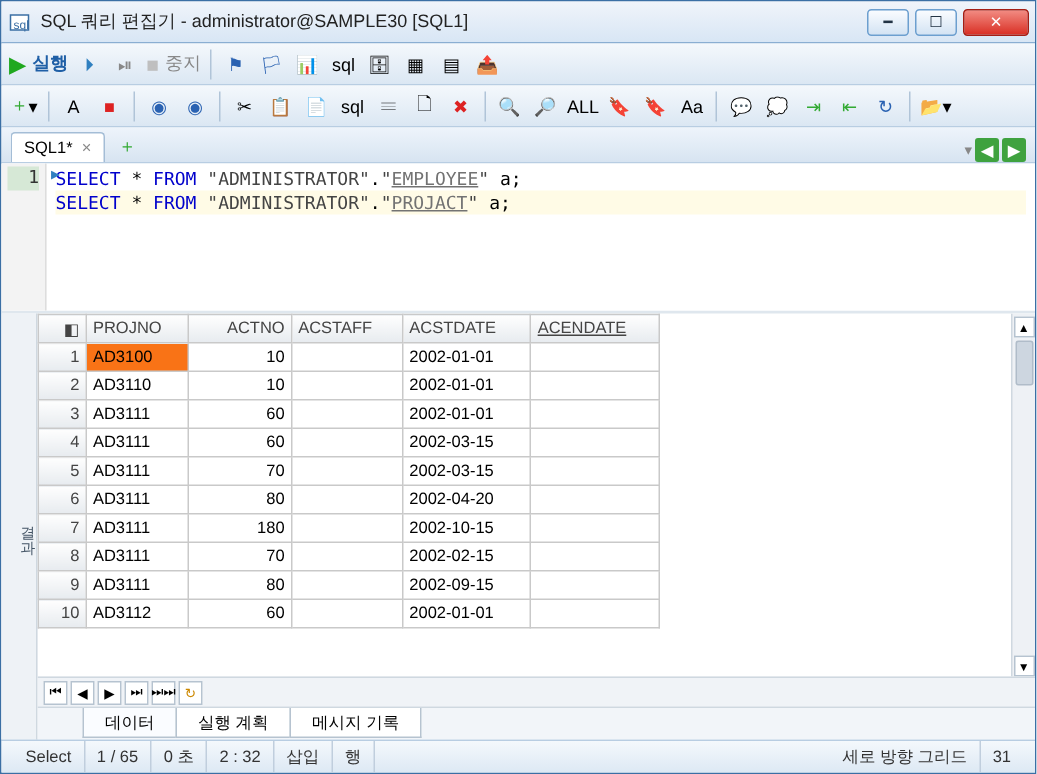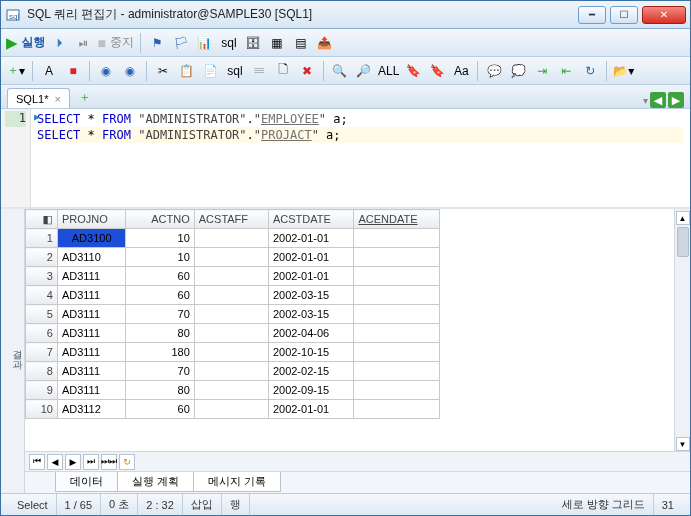--- a/index.html
+++ b/index.html
@@ -159,21 +159,21 @@
   background: linear-gradient(#fefefe,#e7ebef);
   text-align: right;
   width: 28px;
   color:#444;
 }
 table.grid .col-projno { width: 60px; }
 table.grid .col-actno { width: 60px; text-align: right;}
 table.grid .col-acstaff { width: 65px; }
 table.grid .col-acstdate { width: 75px; }
 table.grid .col-acendate { width: 75px; text-decoration: underline; }
-.grid tbody tr:first-child td:nth-child(2) { background: #1d4ed8; text-align: center; }
+.grid tbody tr:first-child td:nth-child(2) { background: #f97316; }
 .nav-bar {
   height: 20px;
   background: #f0f3f7;
   border-top: 1px solid #cfd8e0;
   display: flex; align-items: center;
   padding: 0 4px;
   gap: 2px;
 }
 .nav-btn { width: 16px; height: 16px; border: 1px solid #b6c3d0; background:#fff; display:flex;align-items:center;justify-content:center; font-size:9px;}
 .bottom-tabs {
@@ -452,21 +452,21 @@
                   <td class="col-actno" style="text-align:right">70</td>
                   <td class="col-acstaff"></td>
                   <td class="col-acstdate">2002-03-15</td>
                   <td class="col-acendate"></td>
                 </tr>
                 <tr>
                   <td class="rownum">6</td>
                   <td class="col-projno">AD3111</td>
                   <td class="col-actno" style="text-align:right">80</td>
                   <td class="col-acstaff"></td>
-                  <td class="col-acstdate">2002-04-06</td>
+                  <td class="col-acstdate">2002-04-20</td>
                   <td class="col-acendate"></td>
                 </tr>
                 <tr>
                   <td class="rownum">7</td>
                   <td class="col-projno">AD3111</td>
                   <td class="col-actno" style="text-align:right">180</td>
                   <td class="col-acstaff"></td>
                   <td class="col-acstdate">2002-10-15</td>
                   <td class="col-acendate"></td>
                 </tr>

